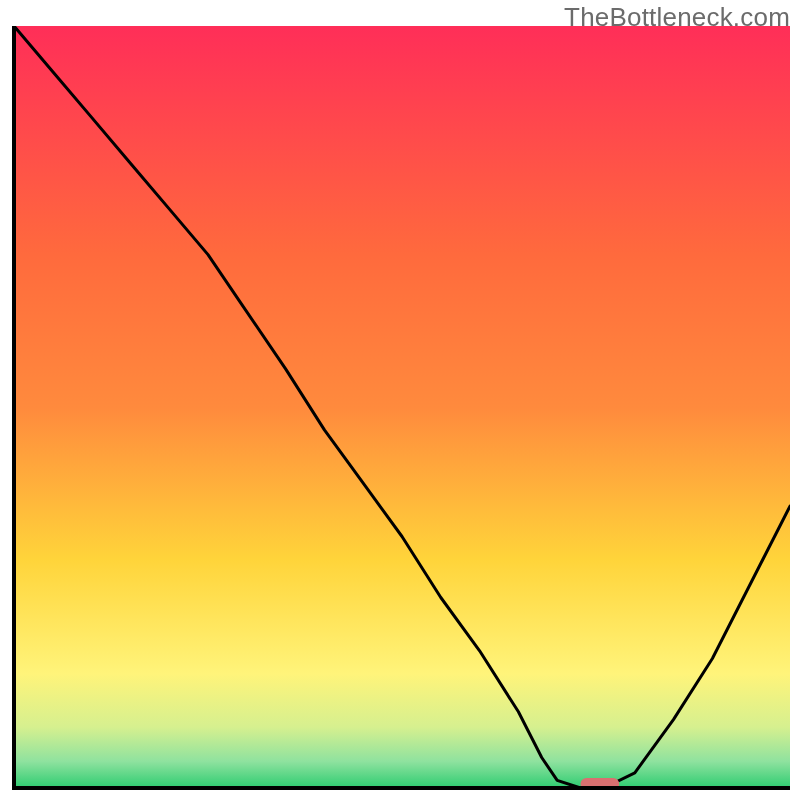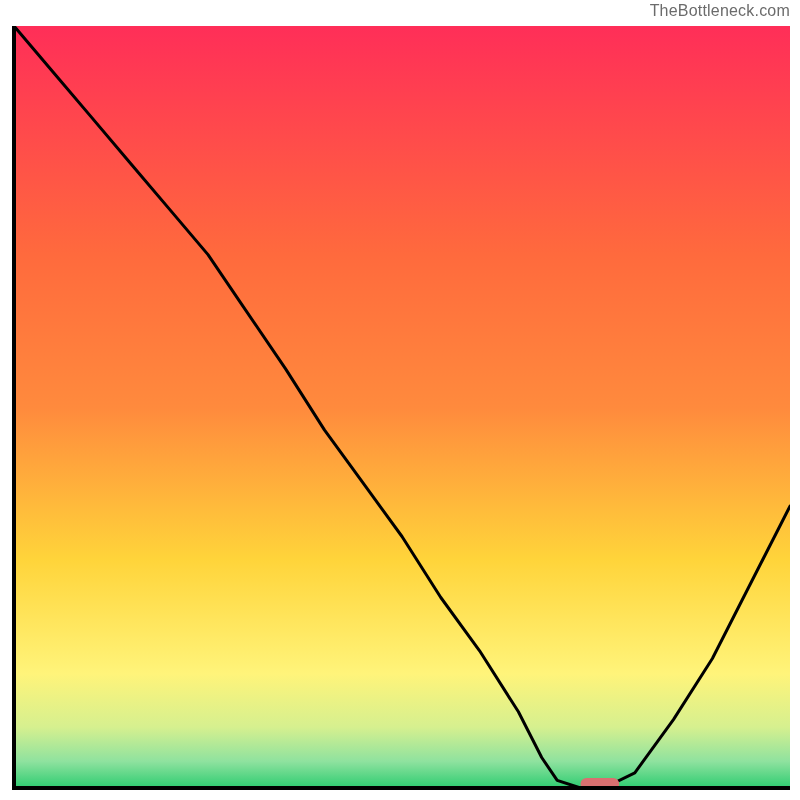--- a/index.html
+++ b/index.html
@@ -9,21 +9,21 @@
     height: 800px;
     background: #ffffff;
     font-family: Arial, Helvetica, sans-serif;
     position: relative;
   }
   .watermark {
     position: absolute;
     top: 2px;
     right: 10px;
     color: #6b6b6b;
-    font-size: 16px;
+    font-size: 26px;
     font-weight: 500;
     letter-spacing: 0.2px;
   }
   .plot-wrap {
     position: absolute;
     left: 10px;
     top: 26px;
     width: 780px;
     height: 766px;
   }

